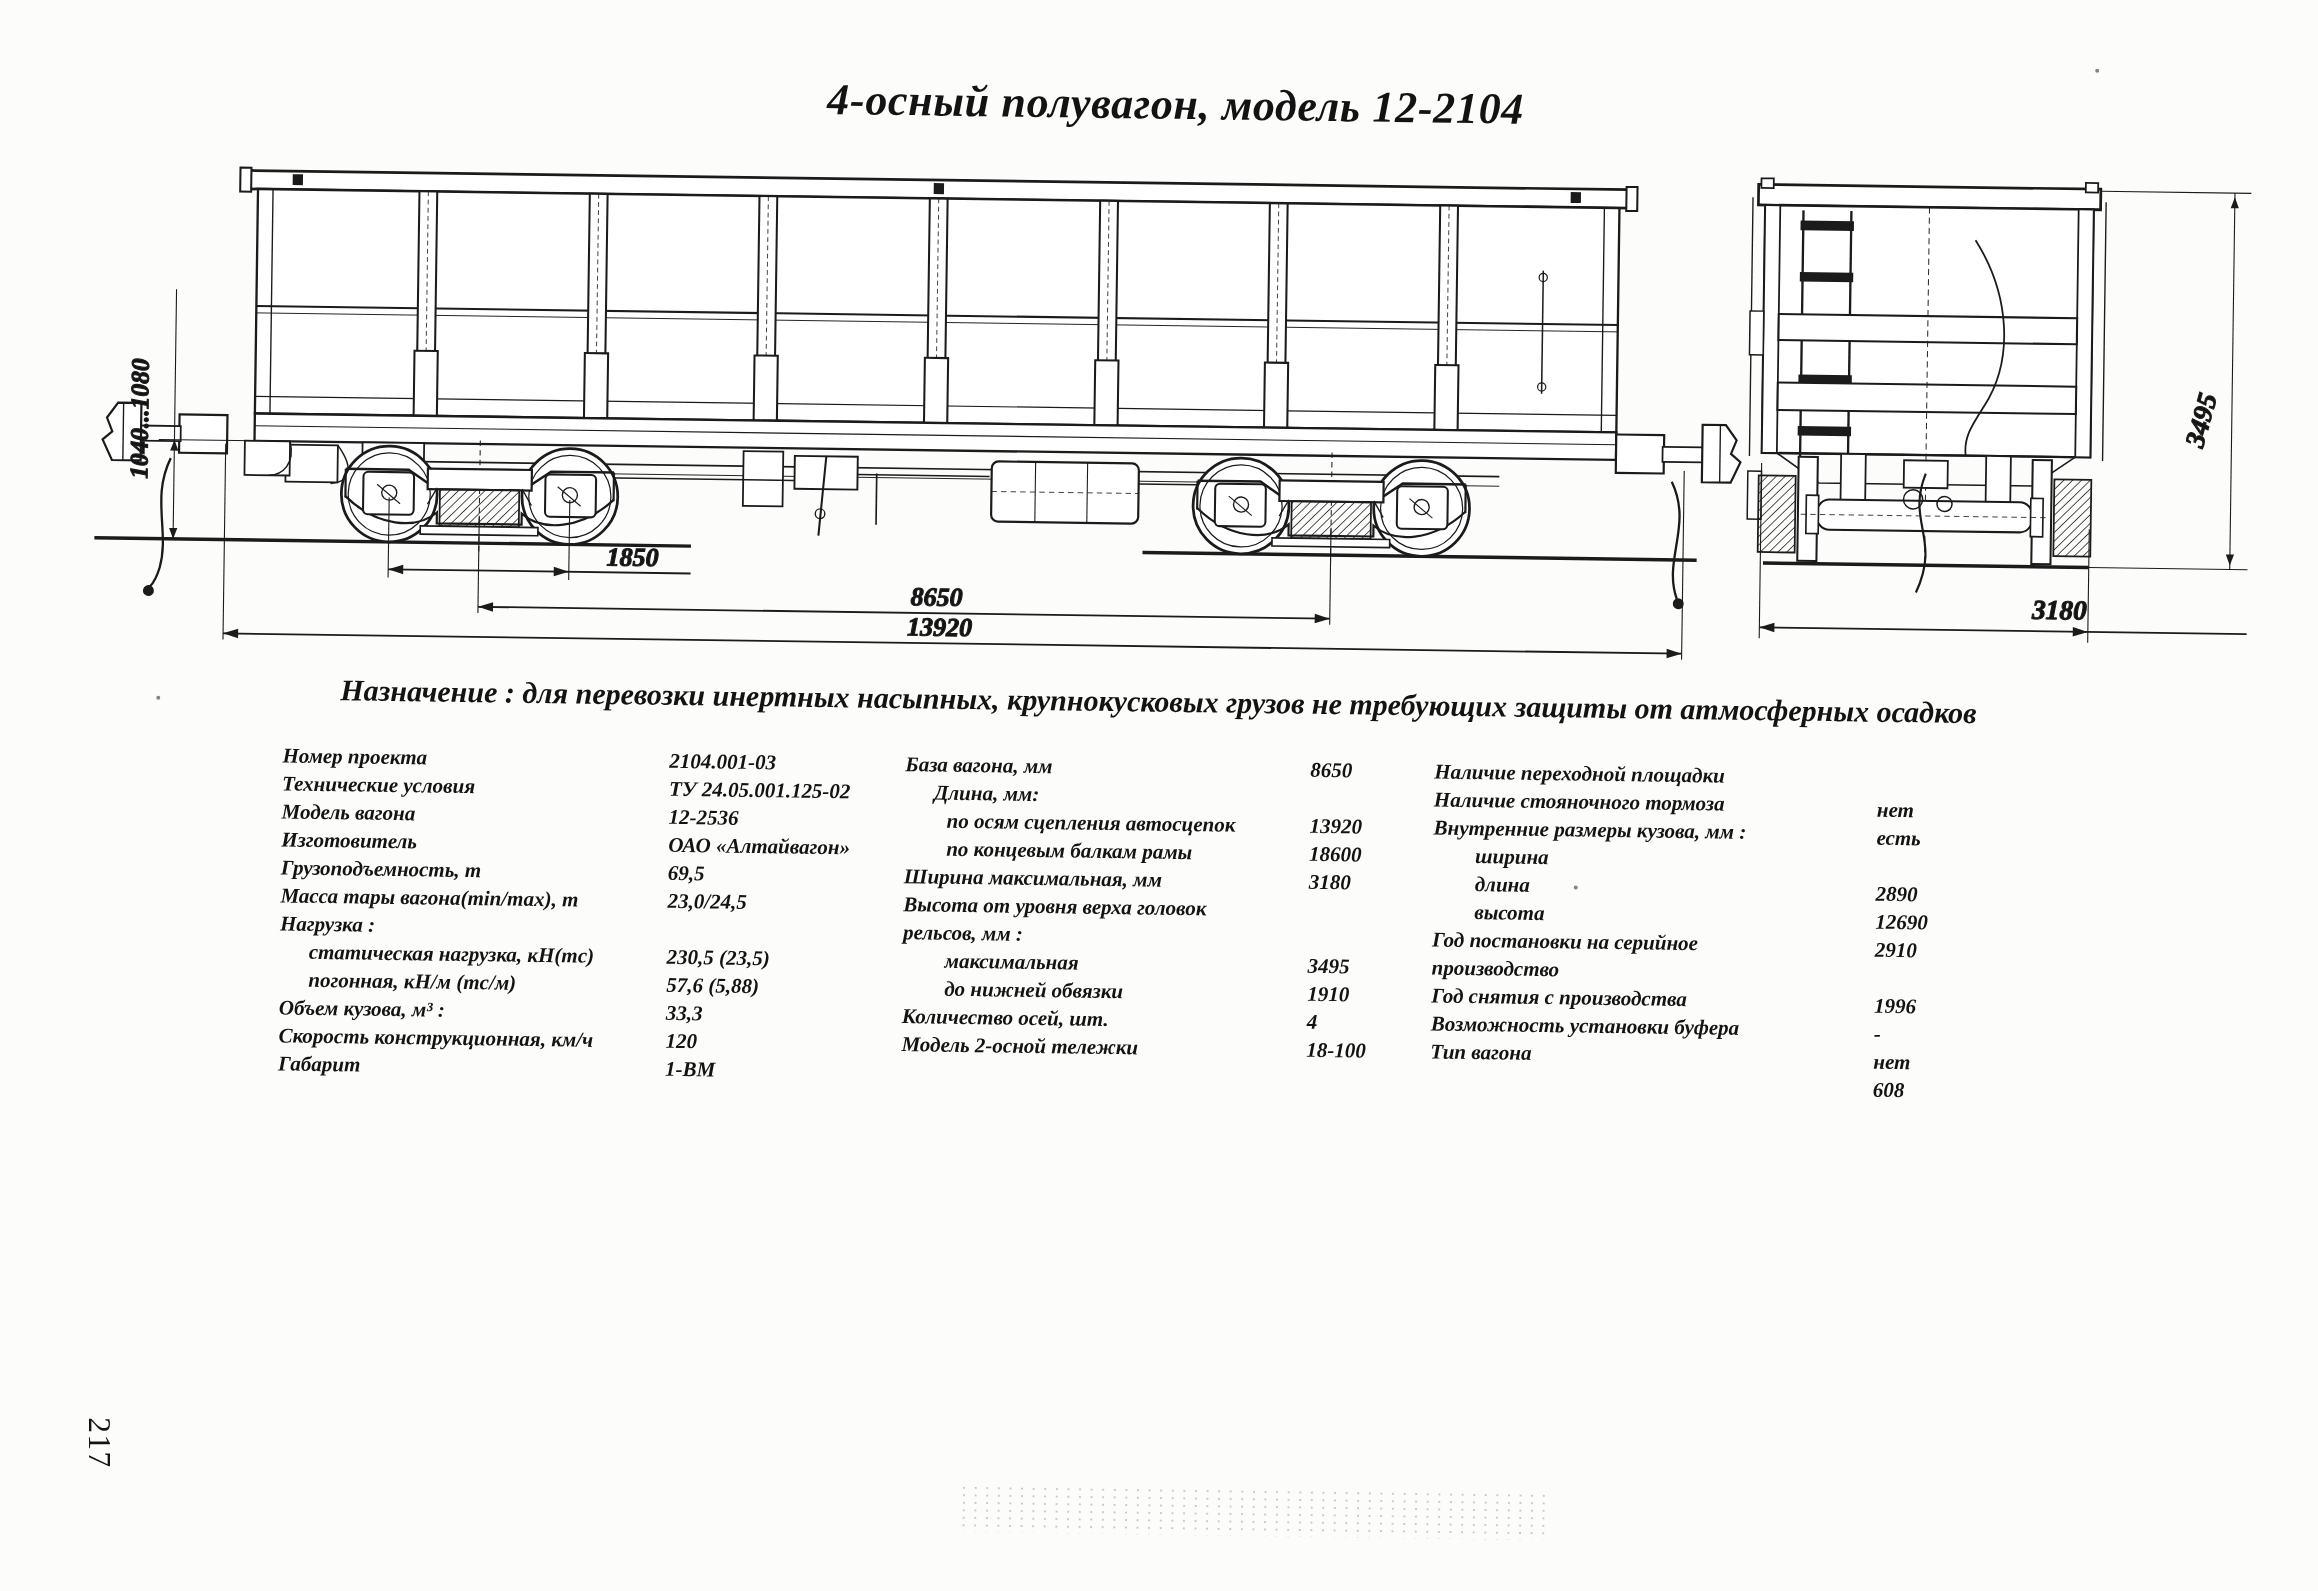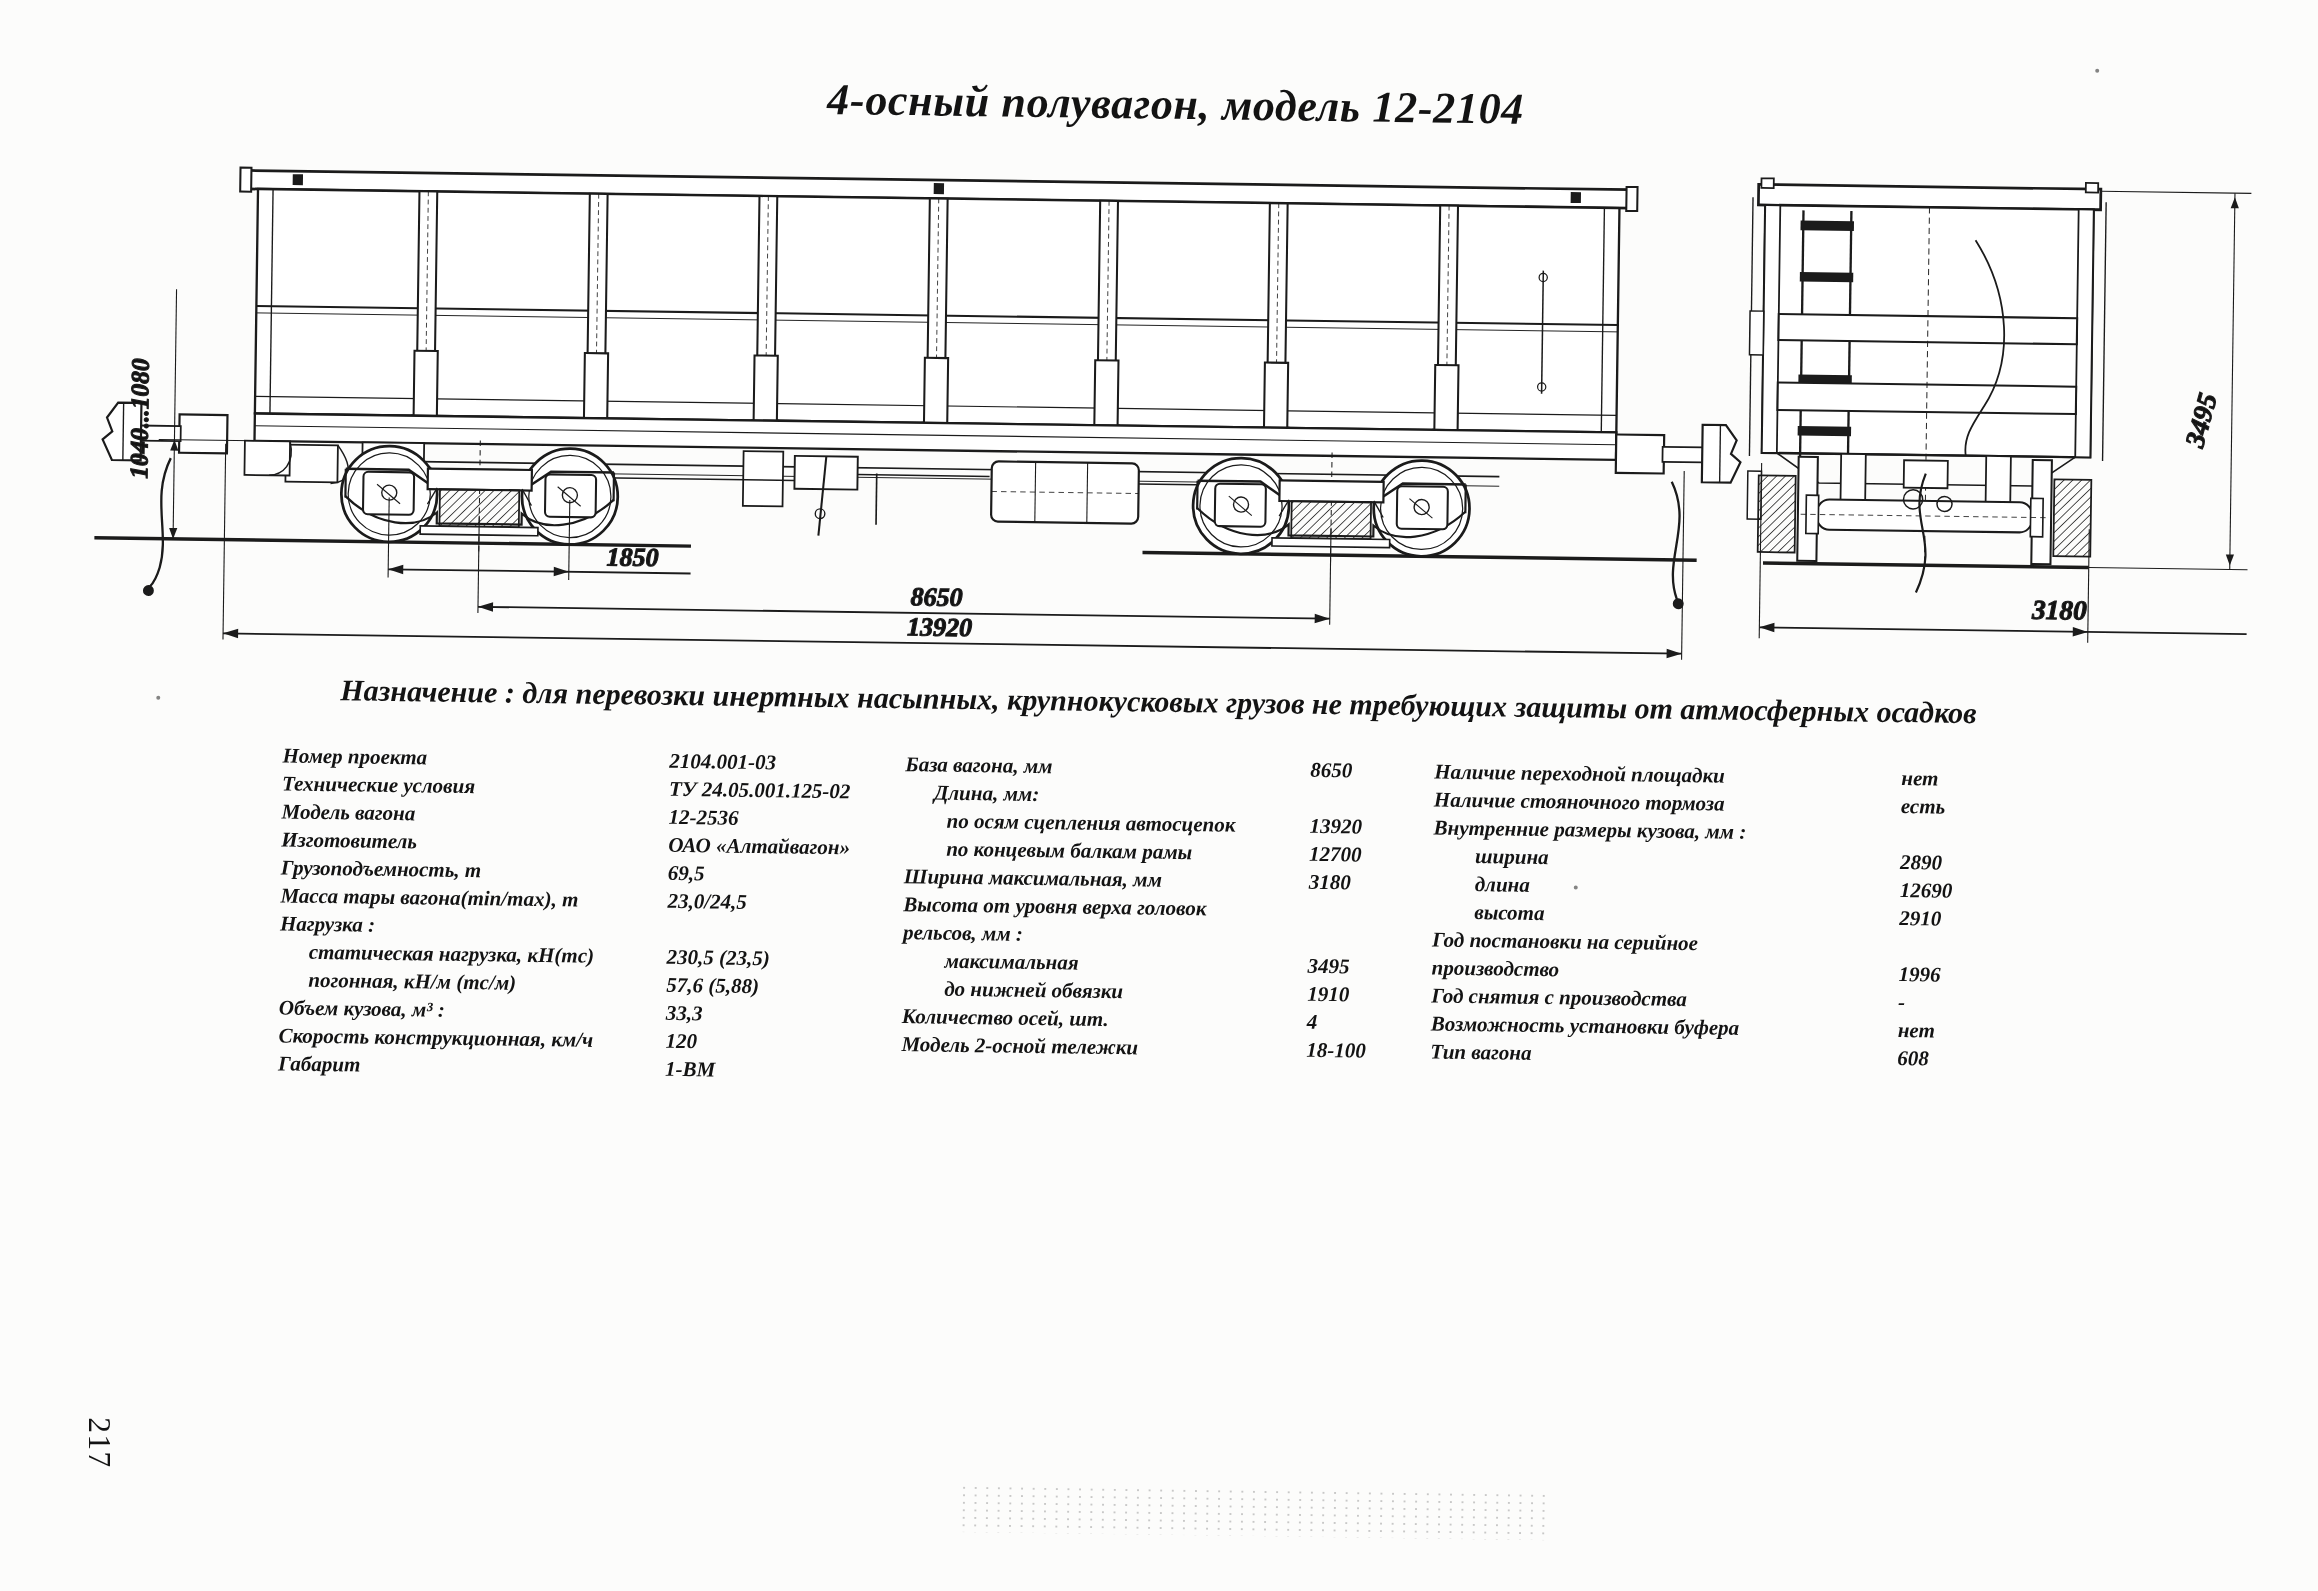--- a/index.html
+++ b/index.html
@@ -22,21 +22,21 @@
   .specs{position:absolute;left:0;top:738px;width:2319px;height:383px;
          font-weight:bold;font-style:italic;font-size:21px;}
   .col{position:absolute;top:0;}
   .col1{left:293px;width:616px;}
   .col2{left:916px;width:534px;}
   .col3{left:1445px;width:855px;}
   .row{position:relative;height:28px;line-height:28px;white-space:nowrap;}
   .val{position:absolute;top:0;}
   .col1 .val{left:387px;}
   .col2 .val{left:405px;}
-  .col3 .val{left:467px;}
+  .col3 .val{left:443px;margin-top:32px;}
   .ind1{padding-left:29px;}
   .ind2{padding-left:42px;}
   .pagenum{
     position:absolute;left:73px;top:1425px;font-size:31.5px;
     transform:rotate(90deg);transform-origin:center;letter-spacing:1.4px;
   }
   .sideview{position:absolute;left:96px;top:147px;}
   .endview{position:absolute;left:1746px;top:131px;}
   .speckles{
     position:absolute;left:979px;top:1471px;width:589px;height:48px;opacity:.28;
@@ -316,21 +316,21 @@
       <div class="row"><span class="lbl ind1">статическая нагрузка, кН(тс)</span><span class="val">230,5 (23,5)</span></div>
       <div class="row"><span class="lbl ind1">погонная, кН/м (тс/м)</span><span class="val">57,6 (5,88)</span></div>
       <div class="row"><span class="lbl">Объем кузова, м³ :</span><span class="val">33,3</span></div>
       <div class="row"><span class="lbl">Скорость конструкционная, км/ч</span><span class="val">120</span></div>
       <div class="row"><span class="lbl">Габарит</span><span class="val">1-ВМ</span></div>
     </div>
     <div class="col col2">
       <div class="row"><span class="lbl">База вагона, мм</span><span class="val">8650</span></div>
       <div class="row"><span class="lbl ind1">Длина, мм:</span><span class="val"></span></div>
       <div class="row"><span class="lbl ind2">по осям сцепления автосцепок</span><span class="val">13920</span></div>
-      <div class="row"><span class="lbl ind2">по концевым балкам рамы</span><span class="val">12700</span></div>
+      <div class="row"><span class="lbl ind2">по концевым балкам рамы</span><span class="val">18600</span></div>
       <div class="row"><span class="lbl">Ширина максимальная, мм</span><span class="val">3180</span></div>
       <div class="row"><span class="lbl">Высота от уровня верха головок</span><span class="val"></span></div>
       <div class="row"><span class="lbl">рельсов, мм :</span><span class="val"></span></div>
       <div class="row"><span class="lbl ind2">максимальная</span><span class="val">3495</span></div>
       <div class="row"><span class="lbl ind2">до нижней обвязки</span><span class="val">1910</span></div>
       <div class="row"><span class="lbl">Количество осей, шт.</span><span class="val">4</span></div>
       <div class="row"><span class="lbl">Модель 2-осной тележки</span><span class="val">18-100</span></div>
     </div>
     <div class="col col3">
       <div class="row"><span class="lbl">Наличие переходной площадки</span><span class="val">нет</span></div>

